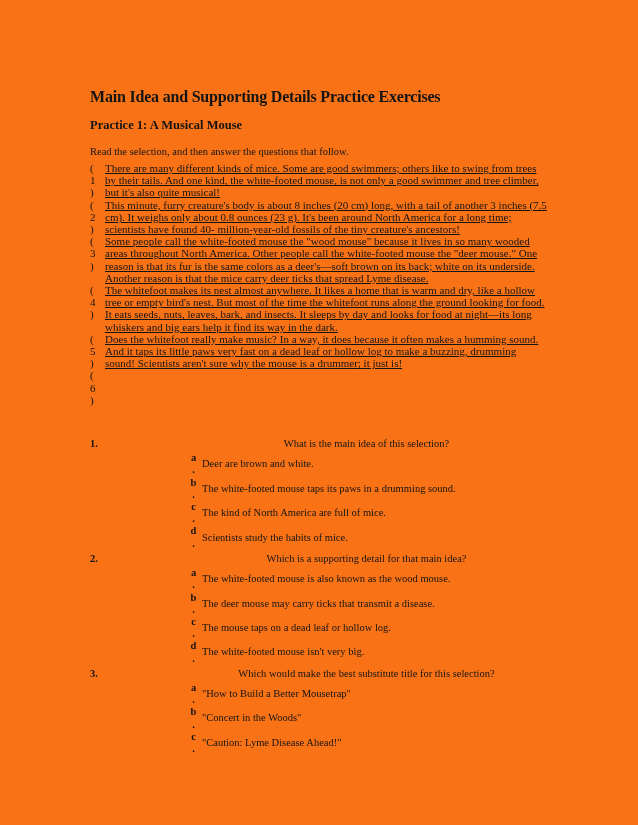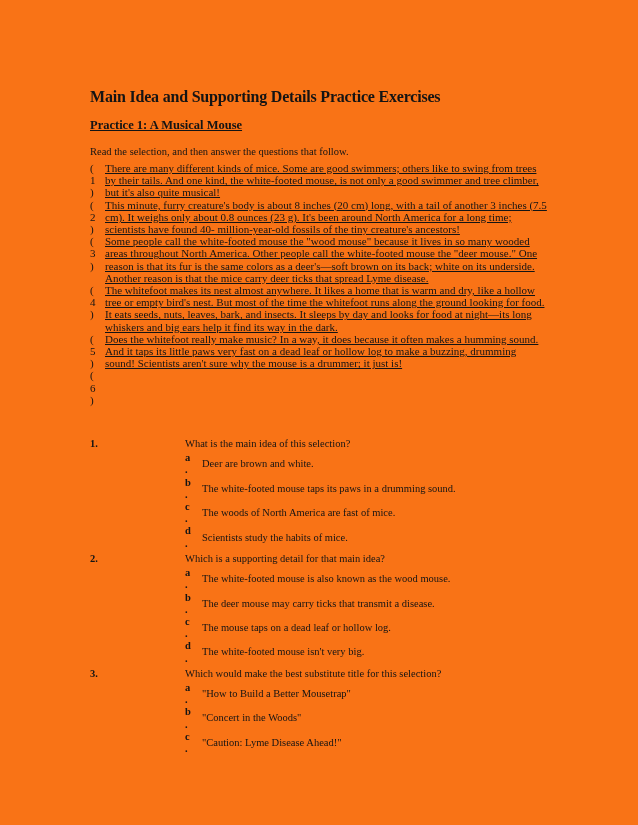--- a/index.html
+++ b/index.html
@@ -18,21 +18,20 @@
   }
   .title {
     font-size: 16px; font-weight: bold;
     letter-spacing: -0.2px;
     margin-bottom: 12px;
     white-space: nowrap;
   }
   .subtitle {
     font-size: 12.5px; font-weight: bold;
     margin-bottom: 13px;
-    text-decoration: underline;
   }
   .instructions {
     font-size: 10.5px;
     margin-bottom: 5px;
   }
   .passage {
     font-size: 11px;
     line-height: 12.2px;
   }
   .para { display: flex; }
@@ -42,21 +41,21 @@
   }
   .ptext { flex: 1; text-decoration: underline; }
   .para-center .ptext { align-self: center; }
   .questions {
     margin-top: 32px;
     font-size: 10.5px;
     line-height: 12.2px;
   }
   .question { display: flex; margin-bottom: 3px; }
   .qnum { flex: none; width: 95px; font-weight: bold; }
-  .qbody { flex: 1; }
+  .qbody { flex: 1; text-align: center; }
   .qtext { margin-bottom: 2px; }
   .option { display: flex; }
   .oletter {
     flex: none; width: 17px;
     font-weight: bold;
     white-space: pre-line;
   }
   .otext { align-self: center; }
 </style>
 </head>
@@ -125,21 +124,21 @@
           <div class="otext">Deer are brown and white.</div>
         </div>
         <div class="option">
           <div class="oletter">b
 .</div>
           <div class="otext">The white-footed mouse taps its paws in a drumming sound.</div>
         </div>
         <div class="option">
           <div class="oletter">c
 .</div>
-          <div class="otext">The woods of North America are fast of mice.</div>
+          <div class="otext">The kind of North America are full of mice.</div>
         </div>
         <div class="option">
           <div class="oletter">d
 .</div>
           <div class="otext">Scientists study the habits of mice.</div>
         </div>
       </div>
     </div>
 
     <div class="question">

